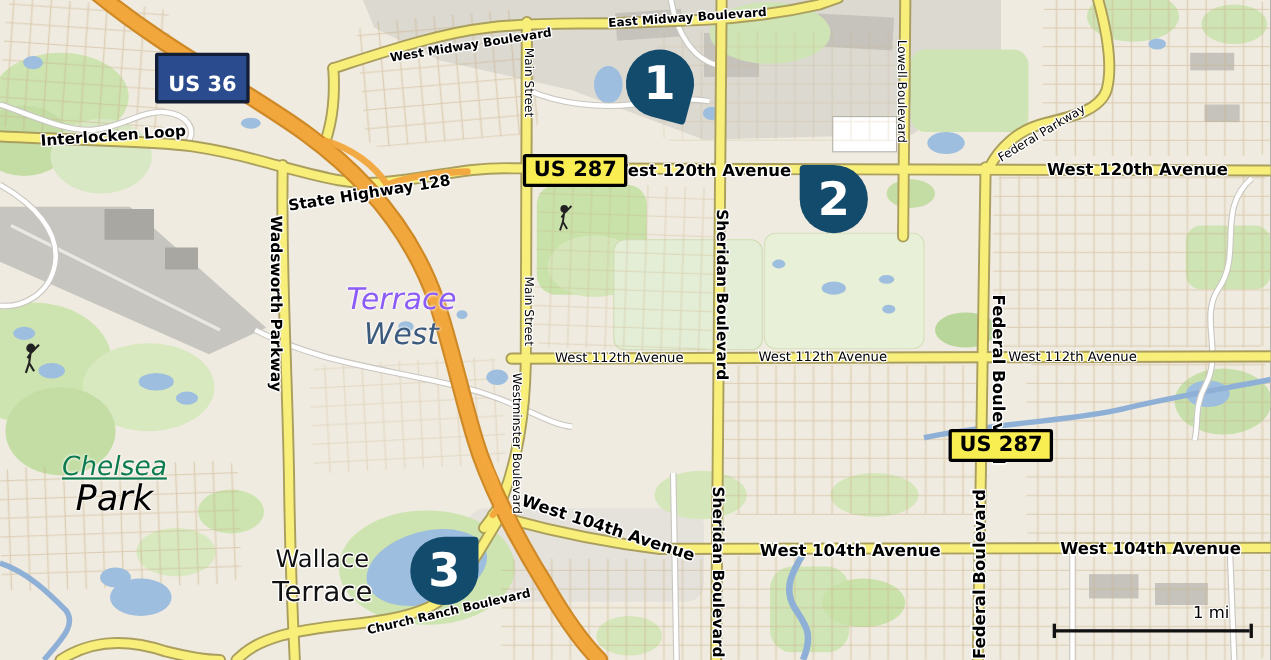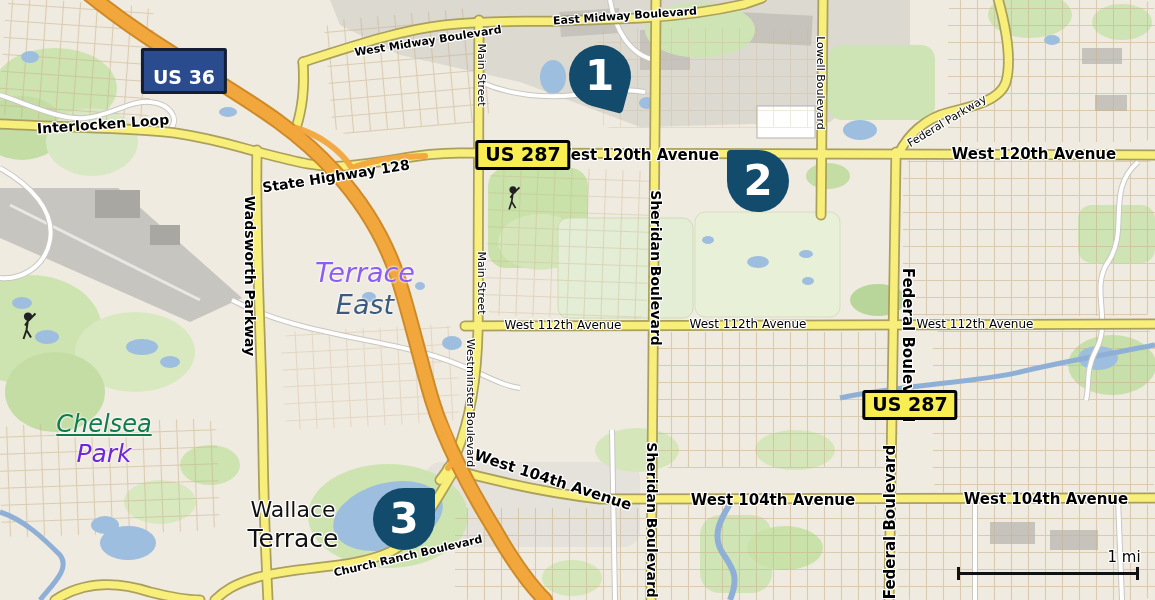--- a/index.html
+++ b/index.html
@@ -256,38 +256,38 @@
 <div class="vlbl" style="left:470px;top:403px;font-size:11px;">Westminster Boulevard</div>
 <div class="vlbl bold" style="left:908px;top:345px;font-size:15px;">Federal Boulevard</div>
 <div class="vlbl bold up" style="left:890px;top:522px;font-size:15px;">Federal Boulevard</div>
 <div class="vlbl bold" style="left:250px;top:276px;font-size:14px;">Wadsworth Parkway</div>
 <div class="lbl bold" style="left:553px;top:480px;font-size:15px;transform:translate(-50%,-50%) rotate(18deg);">West 104th Avenue</div>
 <div class="lbl bold" style="left:773px;top:500px;font-size:15px;">West 104th Avenue</div>
 <div class="lbl bold" style="left:1046px;top:499px;font-size:15px;">West 104th Avenue</div>
 <div class="lbl bold" style="left:408px;top:556px;font-size:11px;transform:translate(-50%,-50%) rotate(-13deg);">Church Ranch Boulevard</div>
 
 <div class="lbl place" style="left:365px;top:272px;font-size:27px;color:#8b5cf6;">Terrace</div>
-<div class="lbl place" style="left:365px;top:304px;font-size:27px;color:#3b5a7d;">East</div>
+<div class="lbl place" style="left:365px;top:304px;font-size:27px;color:#3b5a7d;">West</div>
 <div class="lbl place" style="left:104px;top:424px;font-size:24px;color:#0e7b4f;text-decoration:underline;">Chelsea</div>
-<div class="lbl place" style="left:104px;top:453px;font-size:25px;color:#6d28d9;">Park</div>
+<div class="lbl place" style="left:104px;top:453px;font-size:32px;color:#000000;">Park</div>
 <div class="lbl" style="left:293px;top:509px;font-size:22px;color:#111;">Wallace</div>
 <div class="lbl" style="left:293px;top:538px;font-size:25px;color:#111;">Terrace</div>
 
 <div class="shield shield-blue" style="left:184px;top:71px;">US 36</div>
 <div class="shield shield-yellow" style="left:523px;top:155px;">US 287</div>
 <div class="shield shield-yellow" style="left:910px;top:405px;">US 287</div>
 
 <div class="marker" id="marker-1" style="left:569px;top:45px;">
       <span>1</span>
     </div>
 <div class="marker" id="marker-2" style="left:727px;top:150px;">
       <span>2</span>
     </div>
 <div class="marker" id="marker-3" style="left:373px;top:488px;">
       <span>3</span>
     </div>
 
 <div class="scalebar">
       <div class="scalebar-line"></div>
     </div>
-<div class="lbl" id="scale-label" style="left:1124px;top:557px;">1 mi</div>
+<div class="lbl" id="scale-label" style="left:1101px;top:557px;">1 mi</div>
 
 </div>
 
 </body></html>

